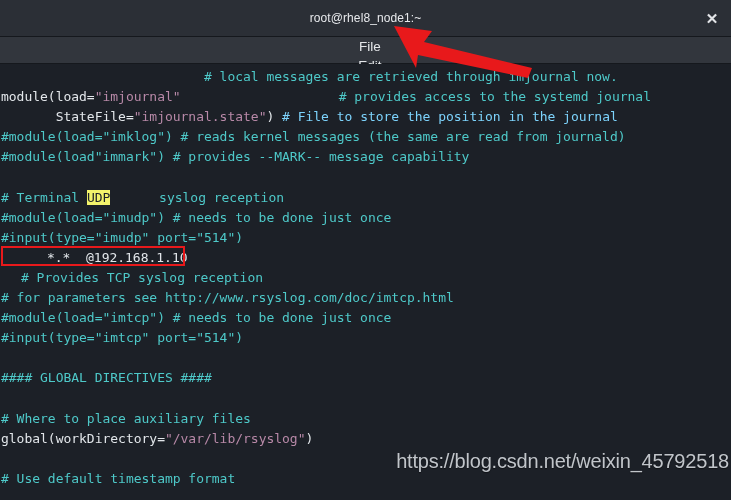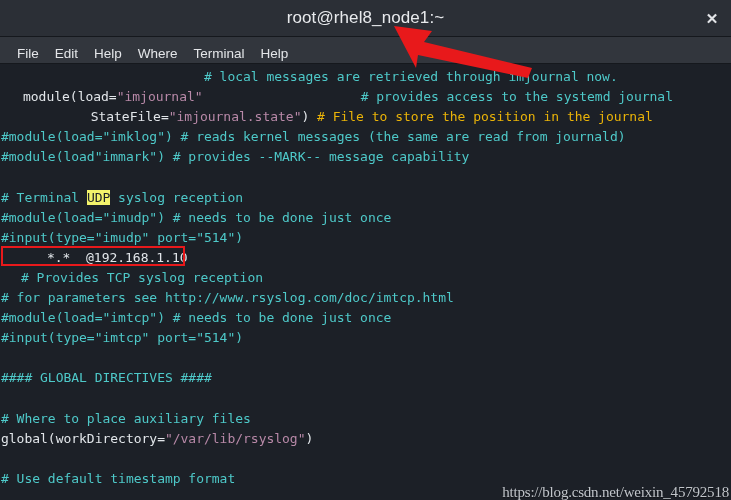--- a/index.html
+++ b/index.html
@@ -25,21 +25,21 @@
     border-bottom: 1px solid #15181d;
     box-sizing: border-box;
   }
   .titlebar-text {
     position: absolute;
     left: 0; top: 0;
     width: 731px;
     line-height: 36px;
     text-align: center;
     color: #e8eaed;
-    font-size: 17px;
+    font-size: 12px;
     font-family: "Liberation Sans", sans-serif;
     letter-spacing: .1px;
   }
   .close-btn {
     position: absolute;
     right: 8px; top: 8px;
     width: 22px; height: 22px;
     line-height: 22px;
     text-align: center;
     color: #e3e5e8;
@@ -51,21 +51,22 @@
   
   .menubar {
     position: absolute;
     left: 0; top: 37px;
     width: 731px; height: 27px;
     background: #32363d;
     border-bottom: 1px solid #15181d;
     box-sizing: border-box;
     padding-left: 9px;
     display: flex;
-    align-items: flex-end;
+    align-items: center;
+    flex-direction: column;
   }
   .menu-item {
     color: #e4e6e9;
     font-size: 13.5px;
     padding: 2px 8px;
     cursor: default;
     font-family: "Liberation Sans", sans-serif;
   }
 
   
@@ -101,24 +102,24 @@
     pointer-events: none;
   }
   .arrow-layer {
     position: absolute;
     left: 0; top: 0;
     width: 731px; height: 500px;
     pointer-events: none;
   }
   .watermark {
     position: absolute;
-    right: 2px; top: 484px;
+    right: 2px; top: 450px;
     color: #cfd3d8;
-    font-size: 15px;
-    font-family: Liberation Serif, serif;
+    font-size: 20px;
+    font-family: Liberation Sans, sans-serif;
     opacity: .92;
     text-shadow: 0 1px 1px rgba(0,0,0,.5);
     letter-spacing: -.2px;
   }
 </style>
 </head>
 <body>
 
 <div id="app">
 
@@ -131,26 +132,26 @@
       <div class="menu-item">File</div>
       <div class="menu-item">Edit</div>
       <div class="menu-item">Help</div>
       <div class="menu-item">Where</div>
       <div class="menu-item">Terminal</div>
       <div class="menu-item">Help</div>
     </div>
 
   <div class="terminal" id="terminal">
       <div class="tline"><span class="c-cmt" style="color: rgb(78, 201, 201);">                          # local messages are retrieved through imjournal now.</span></div>
-      <div class="tline"><span class="c-code" style="color: rgb(226, 230, 234); padding-left: 22px;">module(load=</span><span class="c-str" style="color: rgb(184, 137, 168);">"imjournal"</span><span class="c-code" style="color: rgb(226, 230, 234);">               </span><span class="c-cmt" style="color: rgb(78, 201, 201); margin-left: 41px;"># provides access to the systemd journal</span></div>
-      <div class="tline"><span class="c-code" style="color: rgb(226, 230, 234); margin-left: 35px;">       StateFile=</span><span class="c-str" style="color: rgb(184, 137, 168);">"imjournal.state"</span><span class="c-code" style="color: rgb(226, 230, 234);">) </span><span class="c-cmt" style="color: #eab308;"># File to store the position in the journal</span></div>
+      <div class="tline"><span class="c-code" style="color: rgb(226, 230, 234);">module(load=</span><span class="c-str" style="color: rgb(184, 137, 168);">"imjournal"</span><span class="c-code" style="color: rgb(226, 230, 234);">               </span><span class="c-cmt" style="color: rgb(78, 201, 201); margin-left: 41px;"># provides access to the systemd journal</span></div>
+      <div class="tline"><span class="c-code" style="color: rgb(226, 230, 234);">       StateFile=</span><span class="c-str" style="color: rgb(184, 137, 168);">"imjournal.state"</span><span class="c-code" style="color: rgb(226, 230, 234);">) </span><span class="c-cmt" style="color: #7dd3fc;"># File to store the position in the journal</span></div>
       <div class="tline"><span class="c-cmt" style="color: rgb(78, 201, 201);">#module(load="imklog") # reads kernel messages (the same are read from journald)</span></div>
       <div class="tline"><span class="c-cmt" style="color: rgb(78, 201, 201);">#module(load"immark") # provides --MARK-- message capability</span></div>
       <div class="tline">&nbsp;</div>
-      <div class="tline"><span class="c-cmt" style="color: rgb(78, 201, 201);"># Terminal </span><span class="c-hl" style="background: rgb(243, 243, 107); color: rgb(28, 32, 39);">UDP</span><span class="c-cmt" style="color: rgb(78, 201, 201);"> syslog reception</span></div>
+      <div class="tline"><span class="c-cmt" style="color: rgb(78, 201, 201);"># Terminal </span><span class="c-hl" style="background: rgb(243, 243, 107); color: rgb(28, 32, 39);">UDP</span><span class="c-cmt" style="color: rgb(78, 201, 201); margin-left: 41px;"> syslog reception</span></div>
       <div class="tline"><span class="c-cmt" style="color: rgb(78, 201, 201);">#module(load="imudp") # needs to be done just once</span></div>
       <div class="tline"><span class="c-cmt" style="color: rgb(78, 201, 201);">#input(type="imudp" port="514")</span></div>
       <div class="tline"><span class="c-code" style="color: rgb(226, 230, 234); margin-left: 46px;">*.*  @192.168.1.10</span></div>
       <div class="tline"><span class="c-cmt" style="color: rgb(78, 201, 201); padding-left: 20px;"># Provides TCP syslog reception</span></div>
       <div class="tline"><span class="c-cmt" style="color: rgb(78, 201, 201);"># for parameters see http://www.rsyslog.com/doc/imtcp.html</span></div>
       <div class="tline"><span class="c-cmt" style="color: rgb(78, 201, 201);">#module(load="imtcp") # needs to be done just once</span></div>
       <div class="tline"><span class="c-cmt" style="color: rgb(78, 201, 201);">#input(type="imtcp" port="514")</span></div>
       <div class="tline">&nbsp;</div>
       <div class="tline"><span class="c-cmt" style="color: rgb(78, 201, 201);">#### GLOBAL DIRECTIVES ####</span></div>
       <div class="tline">&nbsp;</div>

